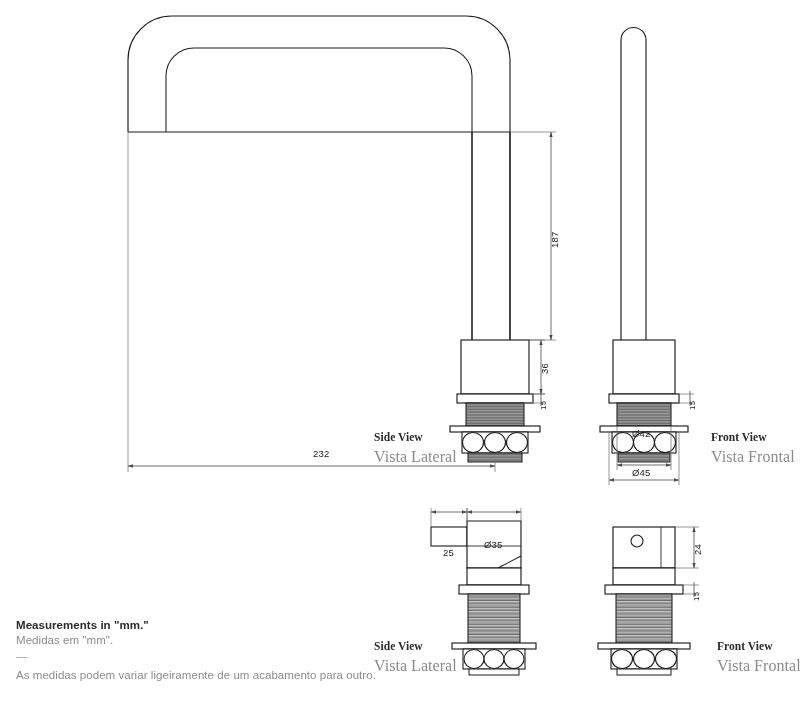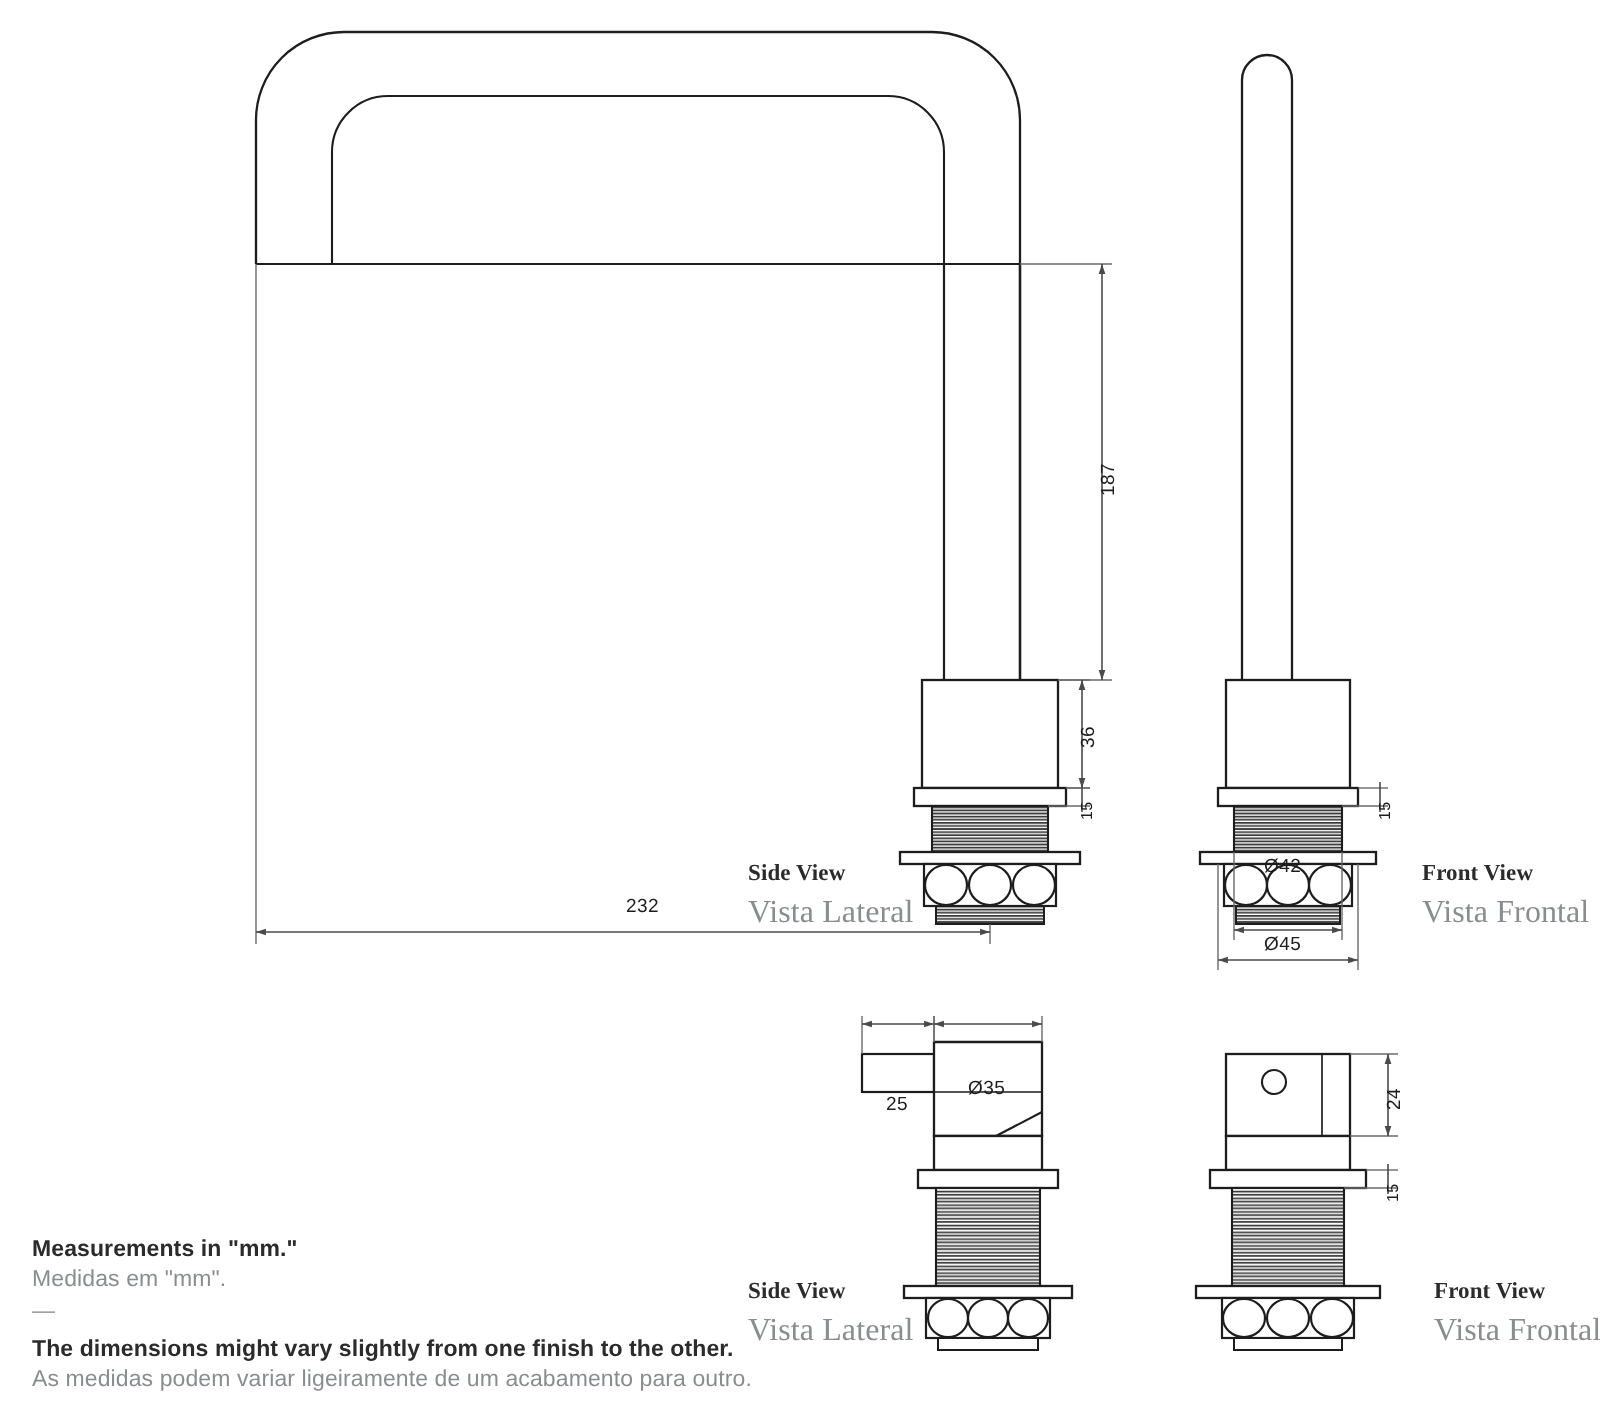--- a/index.html
+++ b/index.html
@@ -318,17 +318,16 @@
 
   <div class="view-label lbl-front-lower">
     <div class="vl-en">Front View</div>
     <div class="vl-pt">Vista Frontal</div>
   </div>
 
   <div class="footer-block">
     <div class="foot-line foot-bold">Measurements in "mm."</div>
     <div class="foot-line foot-light">Medidas em "mm".</div>
     <div class="foot-rule">—</div>
-    <div class="foot-line foot-bold">The dimensions might vary slightly from one finish to the other.</div>
     <div class="foot-line foot-light">As medidas podem variar ligeiramente de um acabamento para outro.</div>
   </div>
 
 </div>
 
 </body></html>

